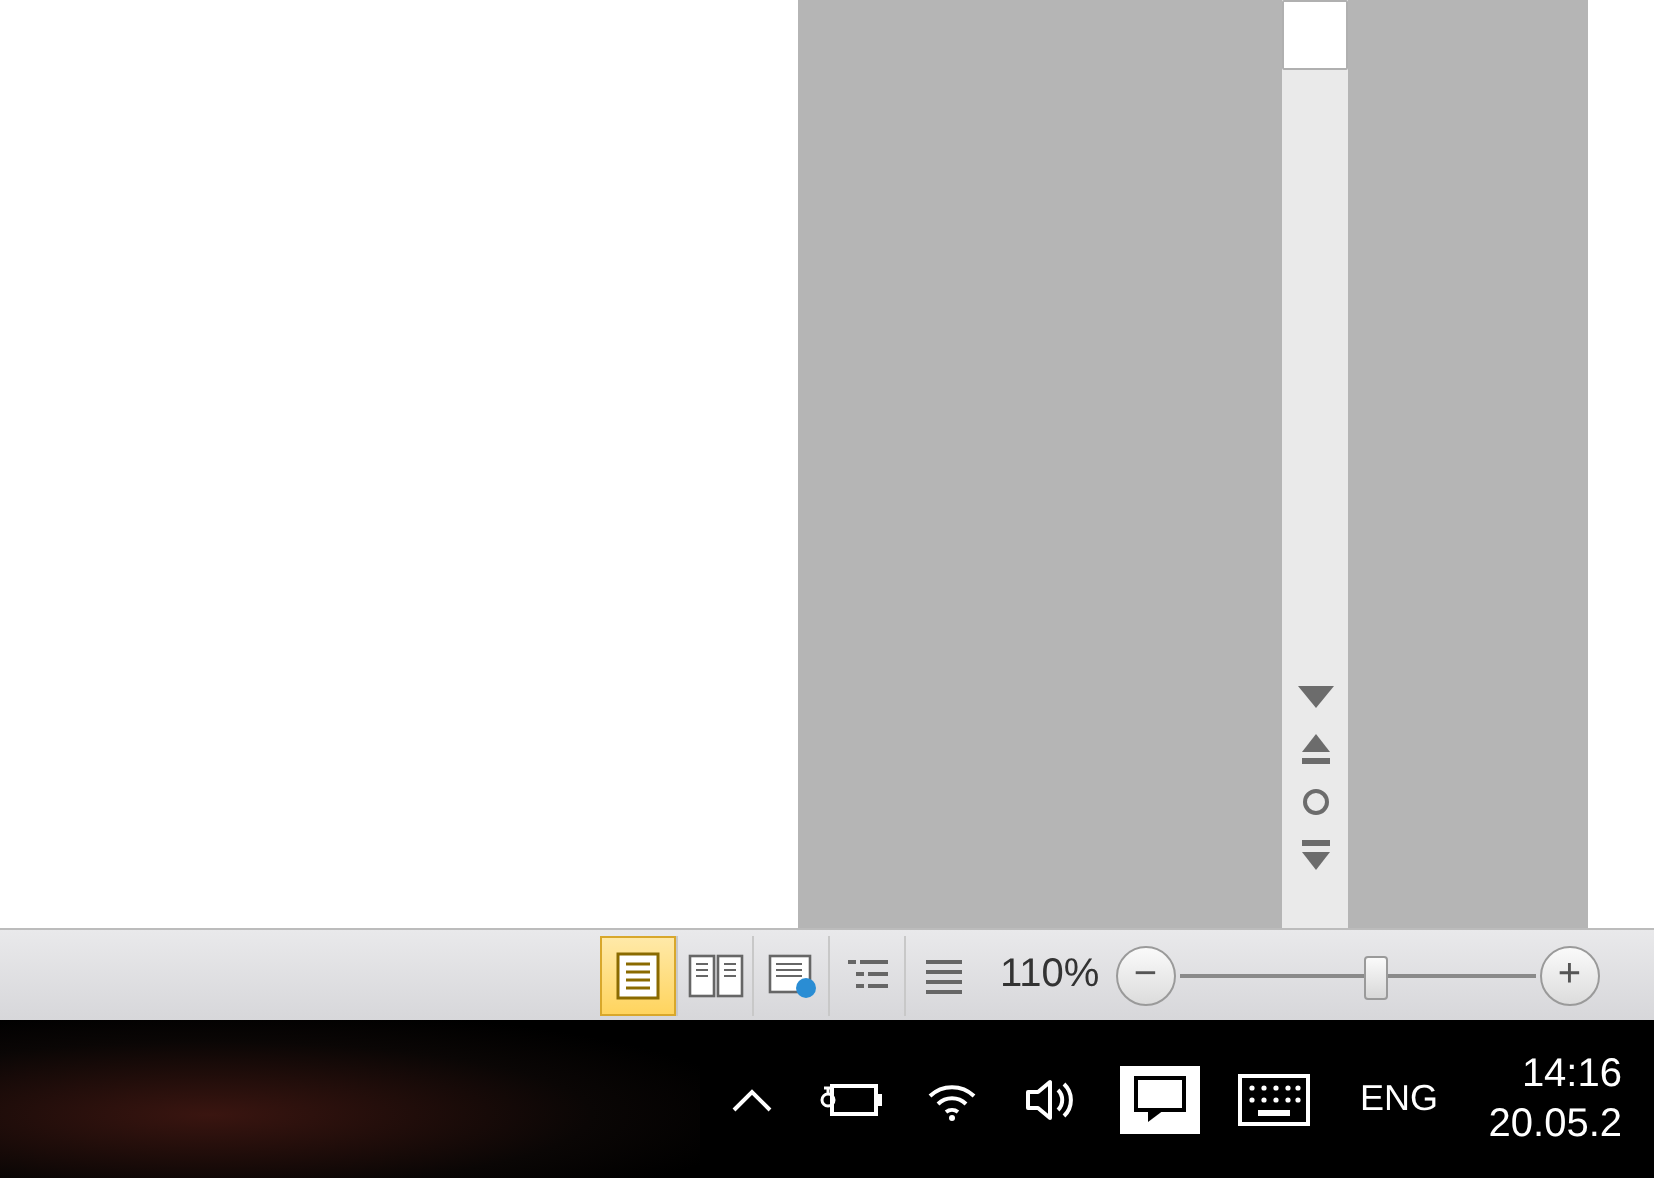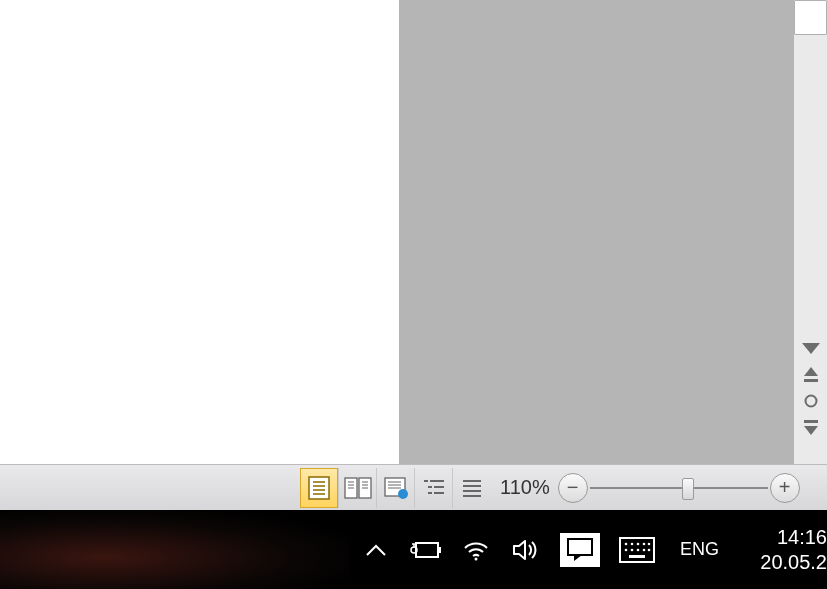--- a/index.html
+++ b/index.html
@@ -1,18 +1,18 @@
 <!DOCTYPE html>
 <html><head>
 <meta charset="utf-8">
 <style>
   * { box-sizing: border-box; margin: 0; padding: 0; }
   html, body { width: 827px; height: 589px; overflow: hidden; font-family: "Segoe UI", Tahoma, sans-serif; }
   
-  .app-area { position: relative; width: 827px; height: 510px; background: #b5b5b5; }
+  .app-area { position: relative; width: 674px; height: 510px; background: #b5b5b5; }
   .doc-bg { position: absolute; left: 0; top: 0; width: 794px; height: 464px; background: #b5b5b5; }
   .page { position: absolute; left: 0; top: 0; width: 399px; height: 464px; background: #fff; }
   
   .vscroll { position: absolute; right: 0; top: 0; width: 33px; height: 464px; background: #eaeaea; }
   .vscroll-thumb { position: absolute; top: 0; left: 0; width: 33px; height: 35px; background: #fff; border: 1px solid #b0b0b0; border-radius: 1px; }
   .vscroll-extras { position: absolute; right: 0; top: 336px; width: 33px; }
   .vs-item { width: 33px; height: 26px; display: flex; align-items: center; justify-content: center; }
   
   .statusbar { position: absolute; left: 0; top: 464px; width: 827px; height: 46px; background: linear-gradient(#e9e9eb,#d7d7da); border-top: 1px solid #bcbcbc; display: flex; align-items: center; }
   .sb-spacer { flex: 0 0 300px; }
@@ -26,21 +26,21 @@
   .zbtn { width:30px; height:30px; border-radius:50%; border:1px solid #9a9a9a; background:linear-gradient(#fafafa,#dcdcdc); display:flex; align-items:center; justify-content:center; font-size:20px; color:#555; }
   .zslider { position:relative; width:178px; height:30px; }
   .zslider-track { position:absolute; left:0; right:0; top:14px; height:2px; background:#8a8a8a; }
   .zslider-thumb { position:absolute; top:5px; left:92px; width:12px; height:22px; background:linear-gradient(#fafafa,#d8d8d8); border:1px solid #9a9a9a; border-radius:2px; }
   
   .taskbar { position:absolute; left:0; top:510px; width:827px; height:79px; background:#000; display:flex; align-items:center; color:#fff; }
   .tb-left { flex:0 0 350px; height:79px; position:relative; background: radial-gradient(ellipse at 30% 60%, #3a1510 0%, #0a0605 55%, #000 80%); }
   .tb-tray { display:flex; align-items:center; gap:18px; margin-left:10px; }
   .tray-ic { width:32px; height:32px; display:flex; align-items:center; justify-content:center; }
   .lang { font-size:18px; color:#fff; margin-left:6px; }
-  .tb-clock { margin-left:auto; padding-right:0; text-align:right; font-size:20px; line-height:1.25; }
+  .tb-clock { margin-left:auto; padding-right:16px; text-align:right; font-size:20px; line-height:1.25; }
   
   svg { display:block; }
 </style>
 </head>
 <body>
 
 <div class="app-area">
   <div class="doc-bg">
     <div class="page"></div>
   </div>

